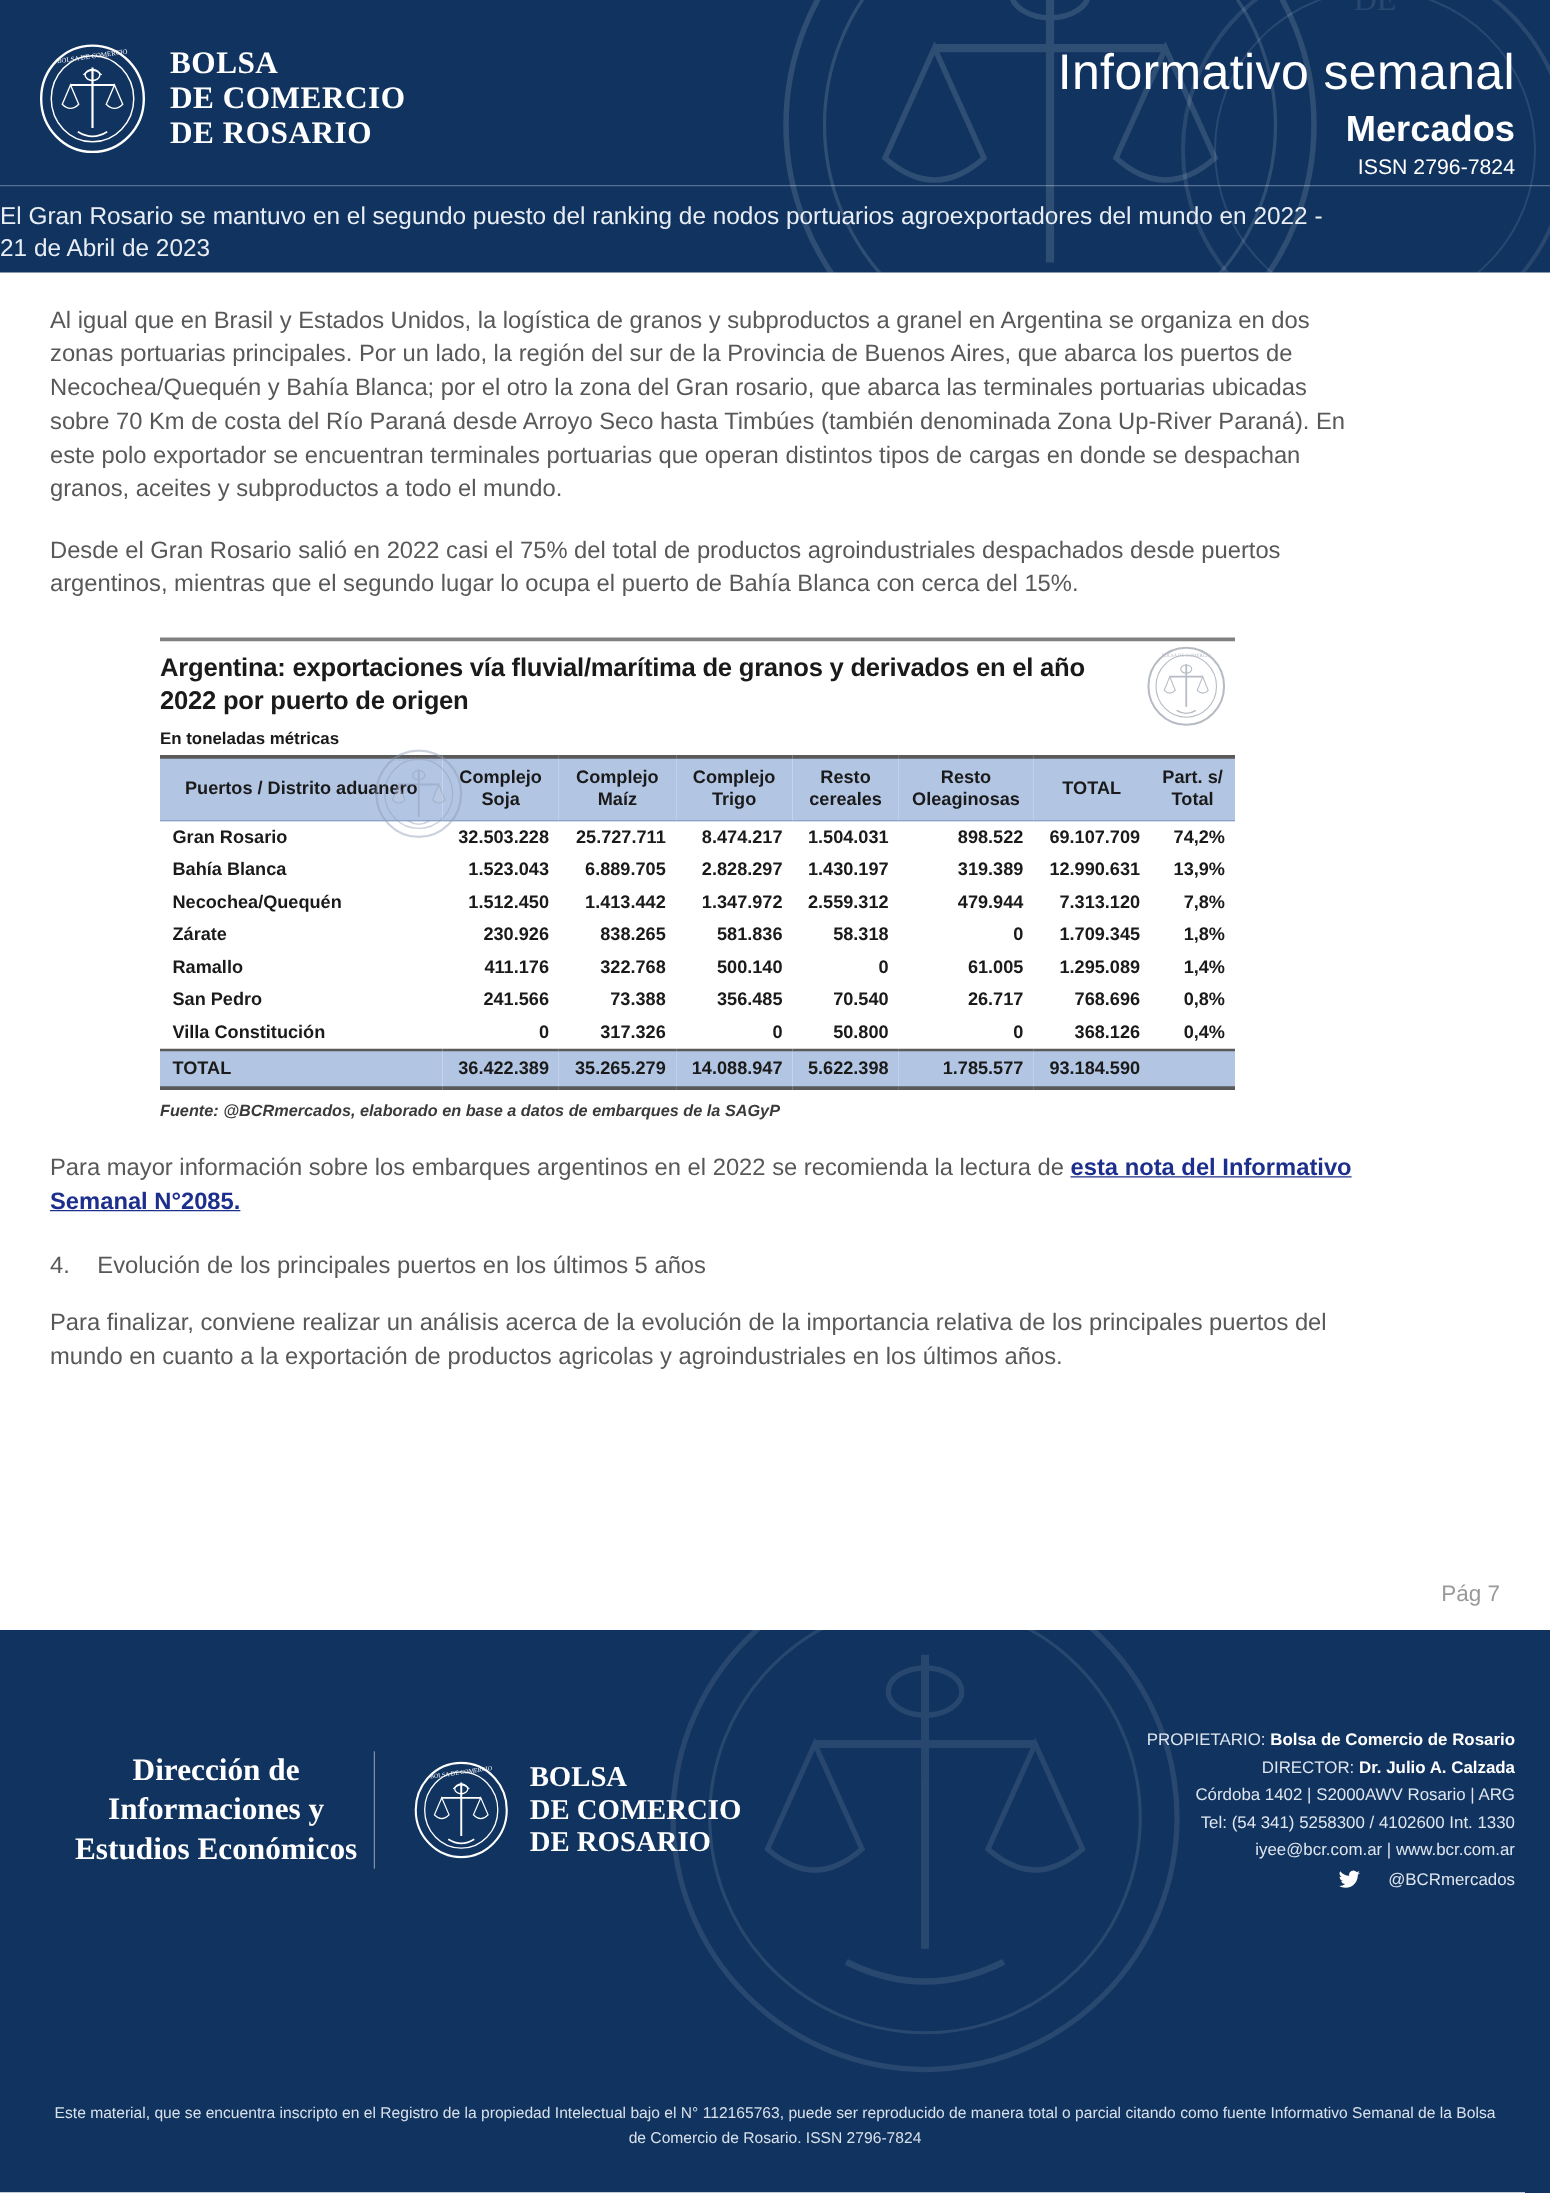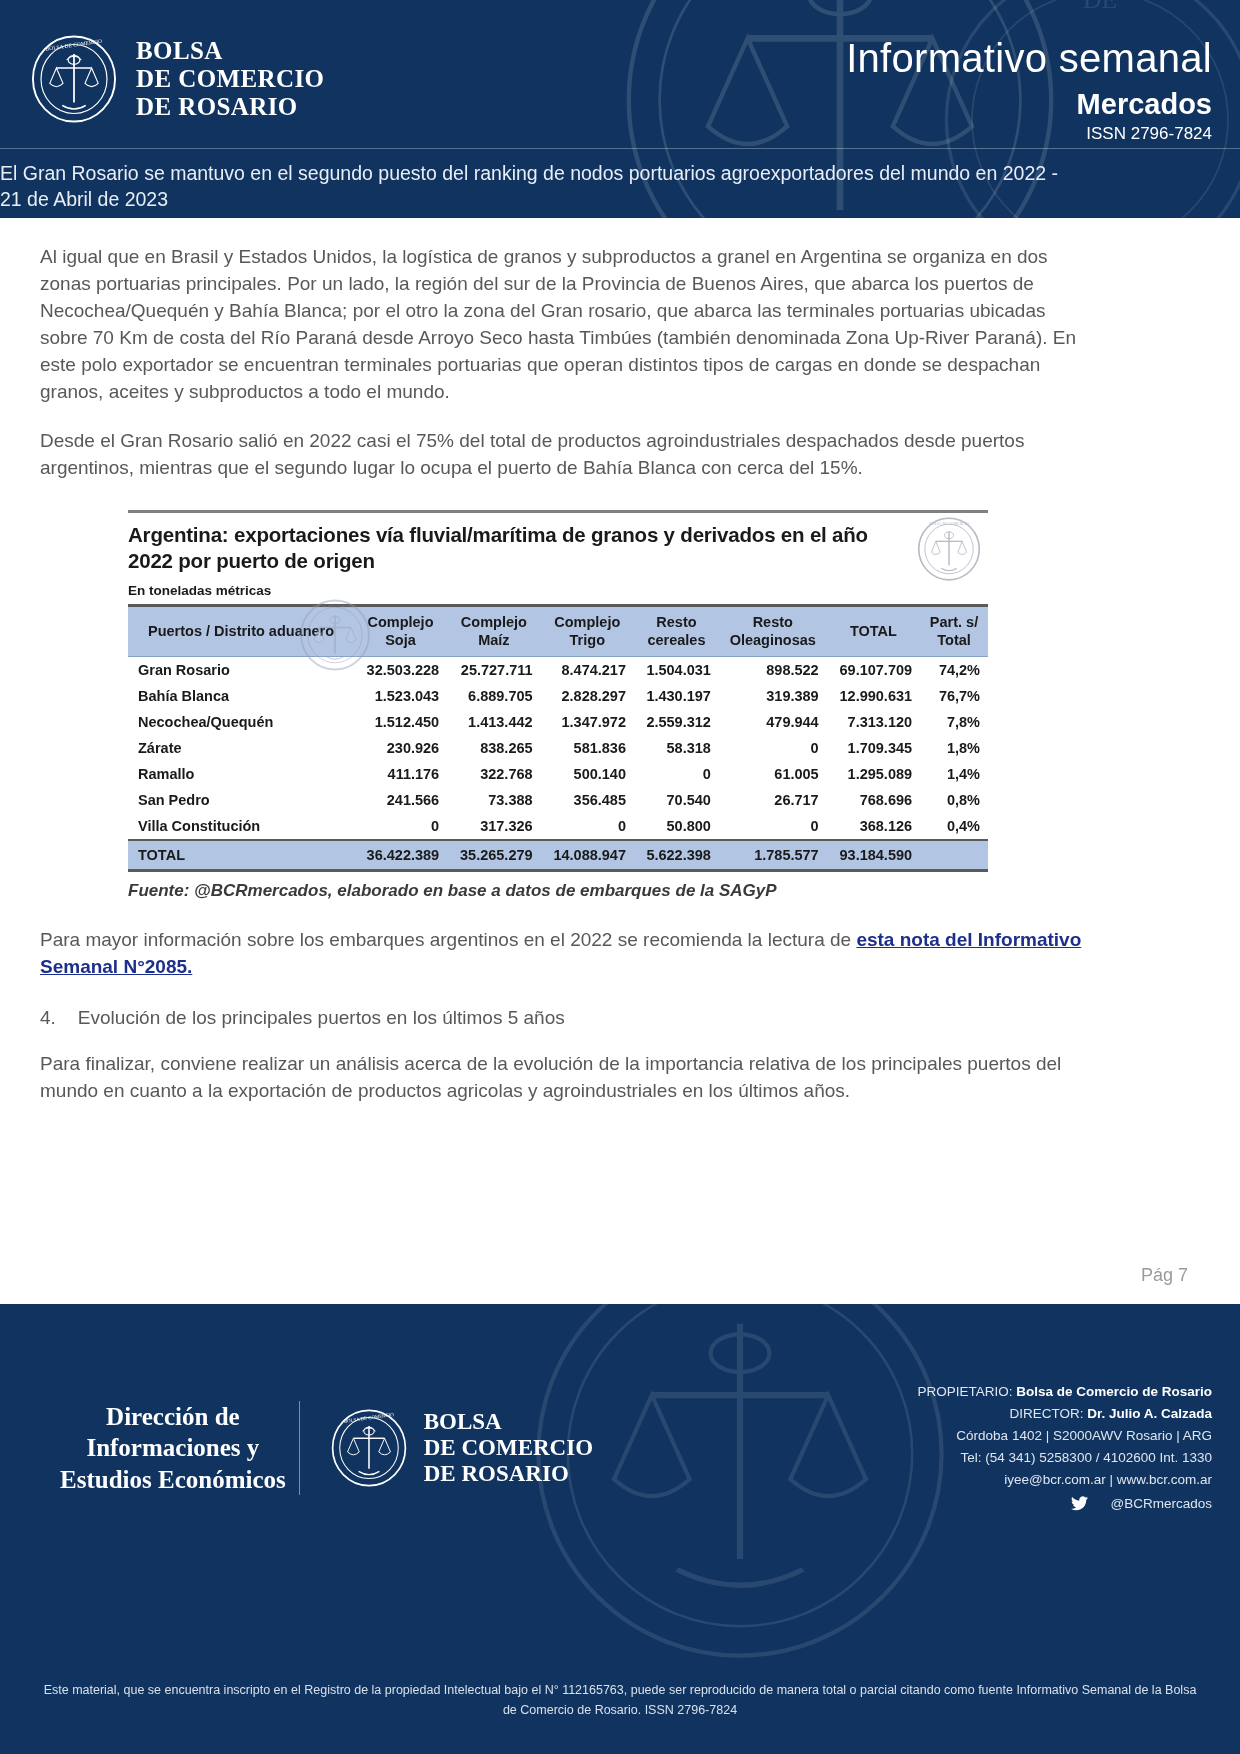--- a/index.html
+++ b/index.html
@@ -190,30 +190,30 @@
   }
   .table-seal {
     position:absolute;
     left:170px; top:88px;
     width:74px; height:74px;
     opacity:0.45;
     pointer-events:none;
   }
   .fig-source {
     margin-top:9px;
-    font-size:17px;
+    font-size:13px;
     font-style:italic;
     font-weight:bold;
     color:#3a3a3a;
   }
 
   
   .page-num {
     position:absolute;
-    right:52px;
+    right:40px;
     top:1265px;
     font-size:18px;
     color:#9a9a9a;
     font-weight:300;
   }
 
   
   .footer {
     position:absolute;
     left:0; bottom:0;
@@ -409,21 +409,21 @@
           <td>74,2%</td>
         </tr>
         <tr>
           <td class="first">Bahía Blanca</td>
           <td>1.523.043</td>
           <td>6.889.705</td>
           <td>2.828.297</td>
           <td>1.430.197</td>
           <td>319.389</td>
           <td>12.990.631</td>
-          <td>76,7%</td>
+          <td>13,9%</td>
         </tr>
         <tr>
           <td class="first">Necochea/Quequén</td>
           <td>1.512.450</td>
           <td>1.413.442</td>
           <td>1.347.972</td>
           <td>2.559.312</td>
           <td>479.944</td>
           <td>7.313.120</td>
           <td>7,8%</td>

